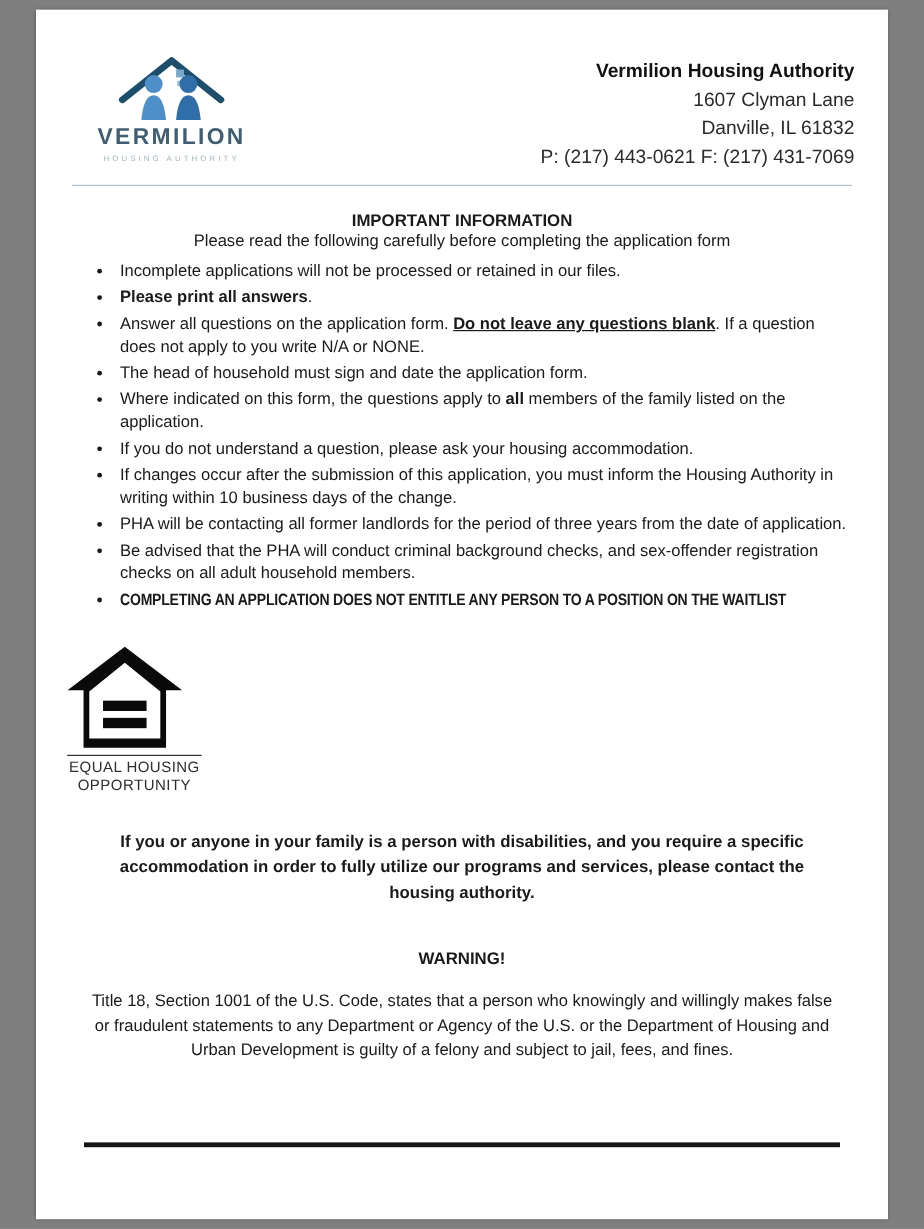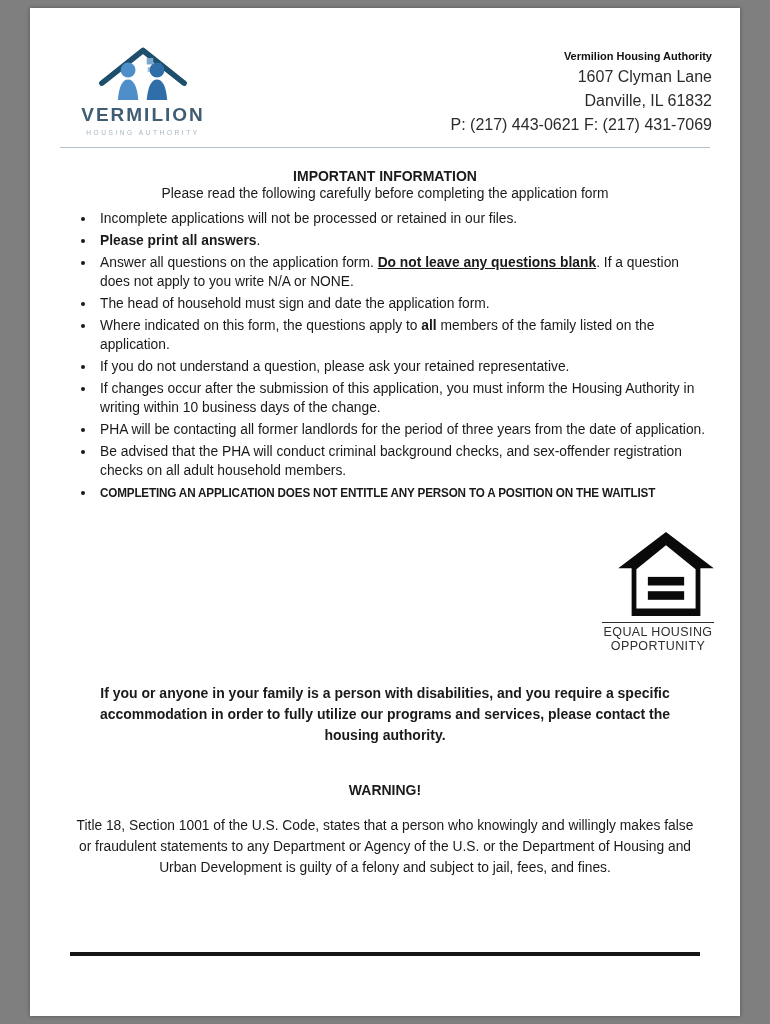--- a/index.html
+++ b/index.html
@@ -48,21 +48,21 @@
     color: #3f5d73;
     margin-top: 2px;
   }
   .tagline-text {
     font-size: 6.5px;
     letter-spacing: 2.6px;
     color: #a3b6c0;
     margin-top: 3px;
   }
   .org-block { text-align: right; line-height: 1.5; padding-top: 8px; }
-  .org-name { font-size: 11px; font-weight: bold; color: #111; }
+  .org-name { font-size: 16px; font-weight: bold; color: #111; }
   .org-line { font-size: 16px; color: #2b2b2b; }
 
   .header-rule {
     border: none;
     border-top: 1.5px solid #aec2d0;
     margin: 10px 4px 0 4px;
   }
 
   
   .title { margin: 24px 0 0 0; text-align: center; }
@@ -103,21 +103,21 @@
     transform: scaleX(0.86);
     transform-origin: left center;
     font-size: 13.6px;
   }
 
   
   .eho {
     margin-top: 26px;
     display: flex;
     flex-direction: column;
-    align-items: flex-end;
+    align-items: flex-start;
   }
   .eho-text {
     margin-top: 5px;
     border-top: 1.5px solid #2e2e2e;
     padding-top: 2px;
     text-align: center;
     color: #2e2e2e;
     font-size: 12.5px;
     letter-spacing: 0.4px;
     line-height: 1.15;
@@ -186,21 +186,21 @@
 
     <div class="imp-head">IMPORTANT INFORMATION</div>
     <div class="imp-sub">Please read the following carefully before completing the application form</div>
 
     <ul class="instructions">
       <li><span>Incomplete applications will not be processed or retained in our files.</span></li>
       <li><span class="b">Please print all answers</span><span>.</span></li>
       <li><span>Answer all questions on the application form.  </span><span class="bu">Do not leave any questions blank</span><span>.  If a question does not apply to you write N/A or NONE.</span></li>
       <li><span>The head of household must sign and date the application form.</span></li>
       <li><span>Where indicated on this form, the questions apply to </span><span class="b">all</span><span> members of the family listed on the application.</span></li>
-      <li><span>If you do not understand a question, please ask your retained representative.</span></li>
+      <li><span>If you do not understand a question, please ask your housing accommodation.</span></li>
       <li><span>If changes occur after the submission of this application, you must inform the Housing Authority in writing within 10 business days of the change.</span></li>
       <li><span>PHA will be contacting all former landlords for the period of three years from the date of application.</span></li>
       <li><span>Be advised that the PHA will conduct criminal background checks, and sex-offender registration checks on all adult household members.</span></li>
       <li><span class="b caps-tight">COMPLETING AN APPLICATION DOES NOT ENTITLE ANY PERSON TO A POSITION ON THE WAITLIST</span></li>
     </ul>
 
     <div class="eho">
       <svg width="96" height="85" viewBox="0 0 100 89" aria-hidden="true">
         <path d="M50 0 L100 38 L86 38 L86 88 L14 88 L14 38 L0 38 Z" fill="#0a0a0a"></path>
         <path d="M50 14 L81 39 L81 80 L19 80 L19 39 Z" fill="#ffffff"></path>

